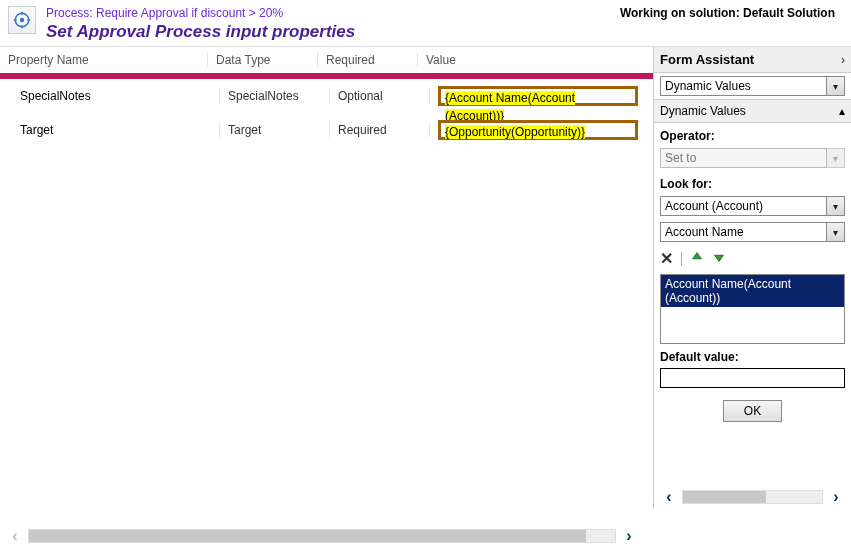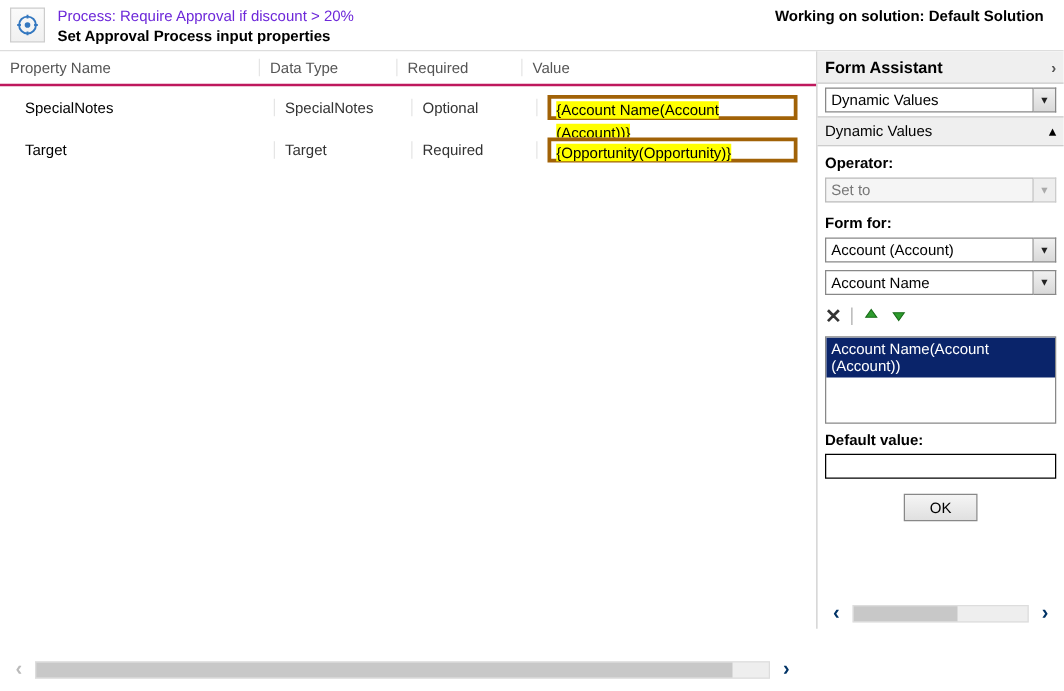--- a/index.html
+++ b/index.html
@@ -22,38 +22,38 @@
   .header-icon {
     width: 28px; height: 28px;
     border: 1px solid #ccc;
     background: linear-gradient(#fafafa,#f0f0f0);
     display:flex;align-items:center;justify-content:center;
     margin-right:10px;
   }
   .header-icon svg { width:18px;height:18px; }
   .header-text { flex:1; }
   .process-line { font-size:12px; color:#6d28d9; }
-  .title-line { font-size:12px; font-weight:700; color:#000000; margin-top:2px;}
+  .title-line { font-size:17px; font-weight:700; color:#4c1d95; margin-top:2px;font-style:italic;}
   .solution-line { font-size:12px; font-weight:700; text-align:right; padding-right:8px; white-space:nowrap;}
   .main {
     display:flex;
     border-top:1px solid #ddd;
     height: calc(100% - 90px);
   }
   .left {
     flex:1;
     overflow:hidden;
     position:relative;
   }
   .col-headers {
     display:flex;
     font-size:12px;
     color:#555;
     padding:6px 0 6px 8px;
-    border-bottom:2px solid #be185d;
+    border-bottom:6px solid #be185d;
   }
   .col-headers > div { padding-right:8px; }
   .c-name { width:200px; border-right:1px solid #e5e5e5; }
   .c-type { width:110px; border-right:1px solid #e5e5e5; padding-left:8px;}
   .c-req  { width:100px; border-right:1px solid #e5e5e5; padding-left:8px;}
   .c-val  { flex:1; padding-left:8px;}
   .prop-row {
     display:flex;
     align-items:center;
     padding:7px 0 7px 8px;
@@ -259,21 +259,21 @@
       <span>Dynamic Values</span>
       <span>▴</span>
     </div>
 
     <span class="label-bold">Operator:</span>
     <div class="section-row">
       <div class="readonly-select">Set to</div>
       <div class="dd-btn" style="background:#eee;color:#aaa;border-color:#ccc;">▾</div>
     </div>
 
-    <span class="label-bold">Form for:</span>
+    <span class="label-bold">Look for:</span>
     <div class="section-row">
       <div class="select-like">Account (Account)</div>
       <div class="dd-btn">▾</div>
     </div>
     <div class="section-row">
       <div class="select-like">Account Name</div>
       <div class="dd-btn">▾</div>
     </div>
 
 

